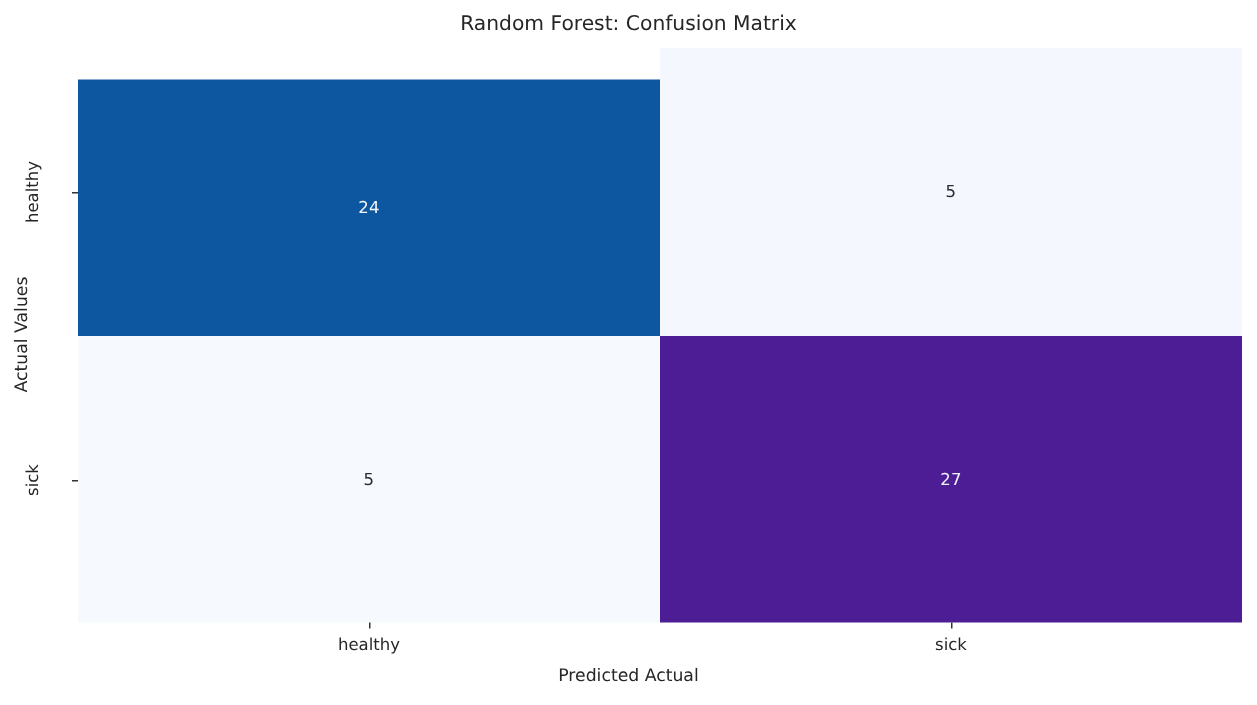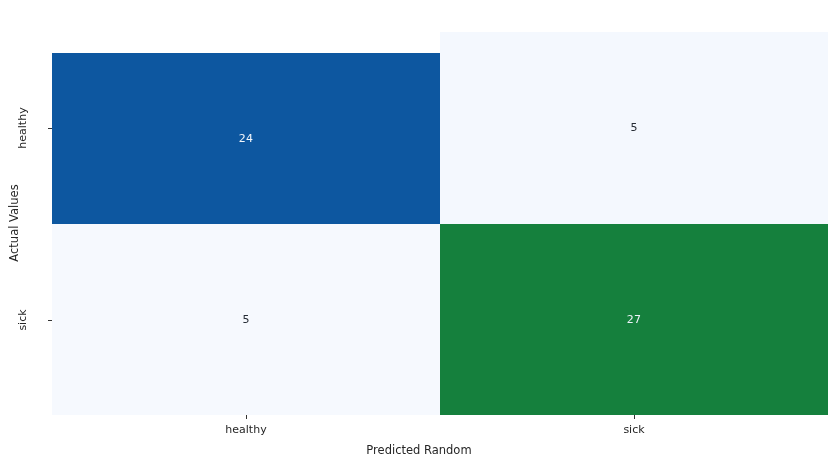--- a/index.html
+++ b/index.html
@@ -123,32 +123,33 @@
     font-size: 11.5px;
     color: #262626;
     white-space: nowrap;
   }
 </style>
 </head>
 <body style="background: rgb(255, 255, 255);">
 
 <div id="figure">
 
+  <div id="chart-title">Random Forest: Confusion Matrix</div>
 
   <div id="heatmap">
     <div class="hm-cell" id="cell-0-0" style="background: rgb(13, 87, 160); margin-top: 21px;">
       <span class="hm-value" style="color: rgb(242, 246, 251);">24</span>
     </div>
     <div class="hm-cell" id="cell-0-1" style="background: rgb(244, 248, 254);">
       <span class="hm-value" style="color: rgb(38, 44, 53);">5</span>
     </div>
     <div class="hm-cell" id="cell-1-0" style="background: rgb(246, 249, 254);">
       <span class="hm-value" style="color: rgb(38, 44, 53);">5</span>
     </div>
-    <div class="hm-cell" id="cell-1-1" style="background: #15803d;">
+    <div class="hm-cell" id="cell-1-1" style="background: #4c1d95;">
       <span class="hm-value" style="color: rgb(238, 243, 250);">27</span>
     </div>
   </div>
 
   <div class="ytick-mark" id="ytick-mark-0" style="top: 128px;"></div>
   <div class="ytick-mark" id="ytick-mark-1" style="top: 320px;"></div>
 
   <div class="ytick-label-wrap" id="ytick-wrap-0" style="top: 128px;">
     <span class="ytick-rot">healthy</span>
   </div>
@@ -158,15 +159,15 @@
 
   <div class="xtick-mark" id="xtick-mark-0" style="left: 246px;"></div>
   <div class="xtick-mark" id="xtick-mark-1" style="left: 634px;"></div>
 
   <span class="xtick-label" id="xtick-label-0" style="left: 246px;">healthy</span>
   <span class="xtick-label" id="xtick-label-1" style="left: 634px;">sick</span>
 
   <div id="ylabel-wrap">
     <span id="ylabel">Actual Values</span>
   </div>
-  <div id="xlabel">Predicted Random</div>
+  <div id="xlabel">Predicted Actual</div>
 
 </div>
 
 </body></html>

